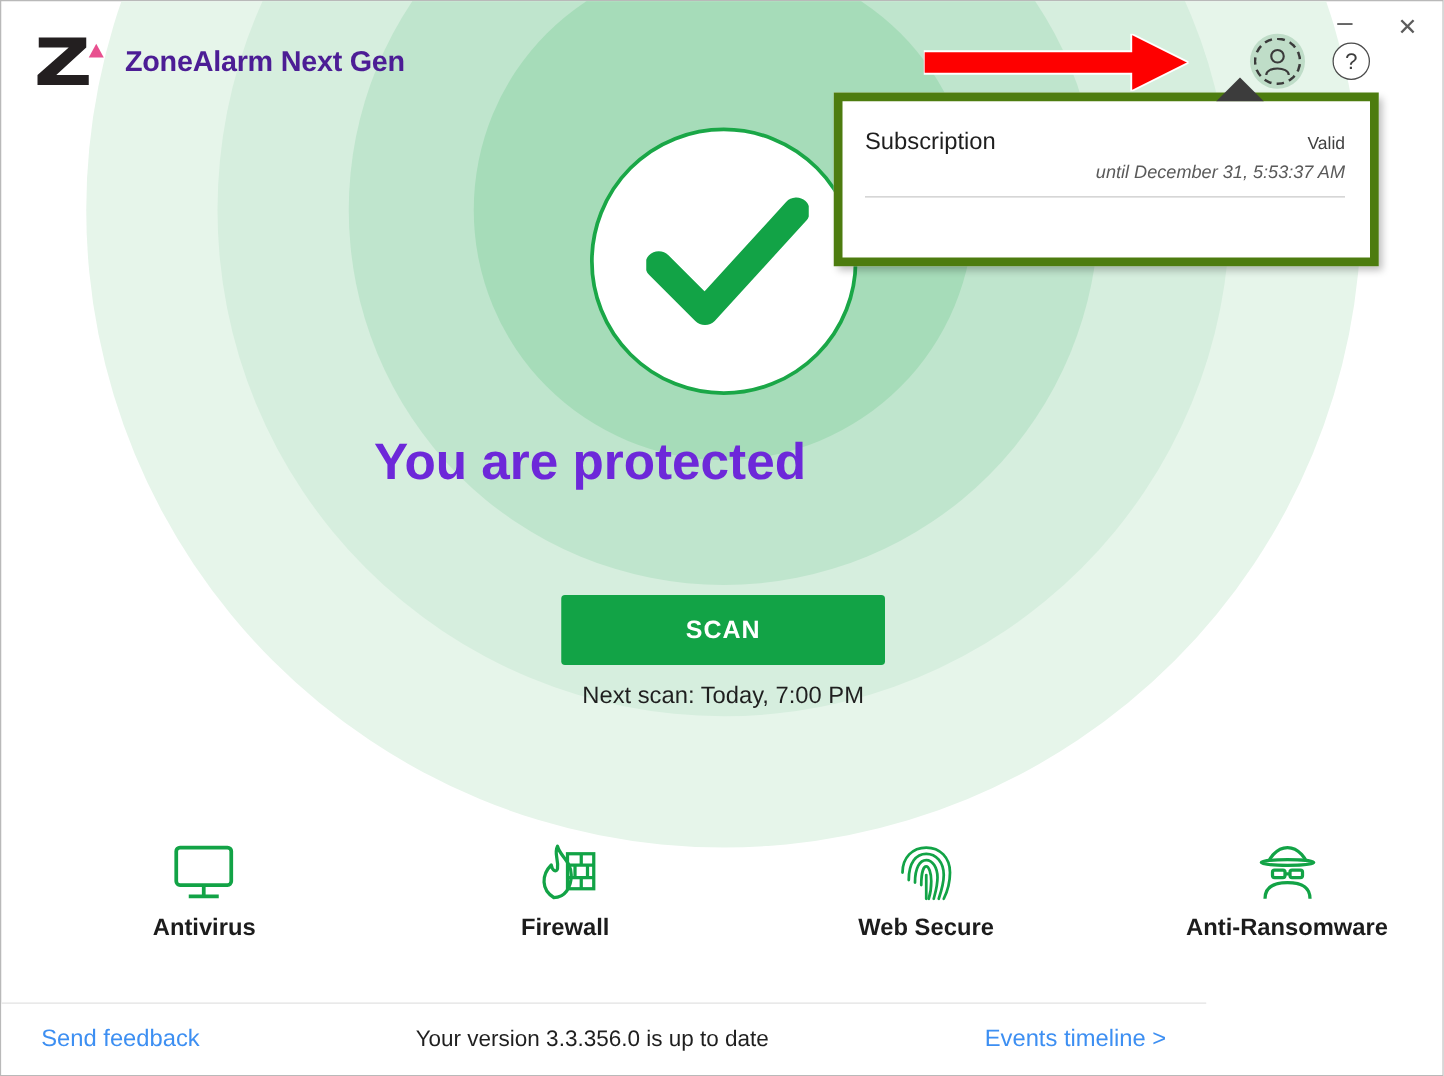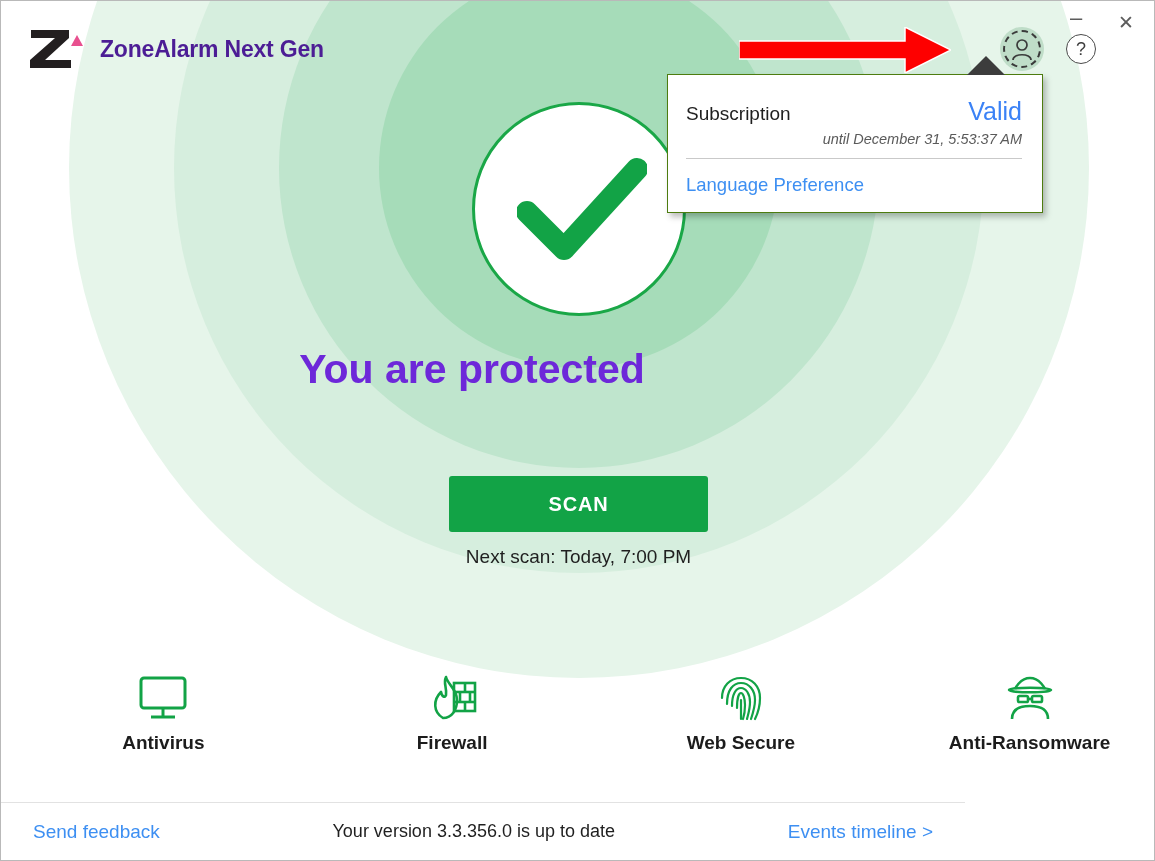--- a/index.html
+++ b/index.html
@@ -96,23 +96,23 @@
   
   .red-arrow {
     position: absolute; left: 738px; top: 26px;
     z-index: 30; pointer-events: none;
   }
 
   
   .popup {
     position: absolute;
     left: 666px; top: 73px;
-    width: 376px; height: 139px;
+    width: 436px; height: 139px;
     background: #ffffff;
-    border: 1px solid #4d7c0f;
+    border: 7px solid #4d7c0f;
     box-shadow: 3px 4px 6px rgba(0,0,0,0.26);
     z-index: 40;
   }
   .popup-arrow {
     position: absolute; left: 300px; top: -18px;
     width: 0; height: 0;
     border-left: 18px solid transparent;
     border-right: 18px solid transparent;
     border-bottom: 18px solid #ffffff;
     z-index: 41;
@@ -124,21 +124,21 @@
     border-left: 19px solid transparent;
     border-right: 19px solid transparent;
     border-bottom: 19px solid #3c3c3c;
     z-index: -1;
   }
   .popup-body { padding: 22px 20px 0 18px; }
   .popup-row {
     display: flex; justify-content: space-between; align-items: baseline;
   }
   .popup-label { font-size: 19px; color: #1f1f1f; }
-  .popup-value { font-size: 25px; color: #3b82f6; }
+  .popup-value { font-size: 14px; color: #404040; }
   .popup-sub {
     text-align: right; font-size: 14.5px; font-style: italic;
     color: #5a5a5a; margin-top: 5px;
   }
   .popup-divider {
     margin: 11px 0 0 0; height: 1px; background: #c9c9c9;
   }
   .popup-link {
     display: block; margin-top: 15px;
     font-size: 18.5px; color: #3d8ff2;
@@ -255,21 +255,20 @@
 
   <div class="popup">
     <div class="popup-arrow"></div>
     <div class="popup-body">
       <div class="popup-row">
         <span class="popup-label">Subscription</span>
         <span class="popup-value">Valid</span>
       </div>
       <div class="popup-sub">until December 31, 5:53:37 AM</div>
       <div class="popup-divider"></div>
-      <a class="popup-link">Language Preference</a>
     </div>
   </div>
 
   <div class="status-text">You are protected</div>
 
   <button class="scan-btn">SCAN</button>
 
   <div class="next-scan">
     <span>Next scan: </span><b>Today, 7:00 PM</b>
   </div>

